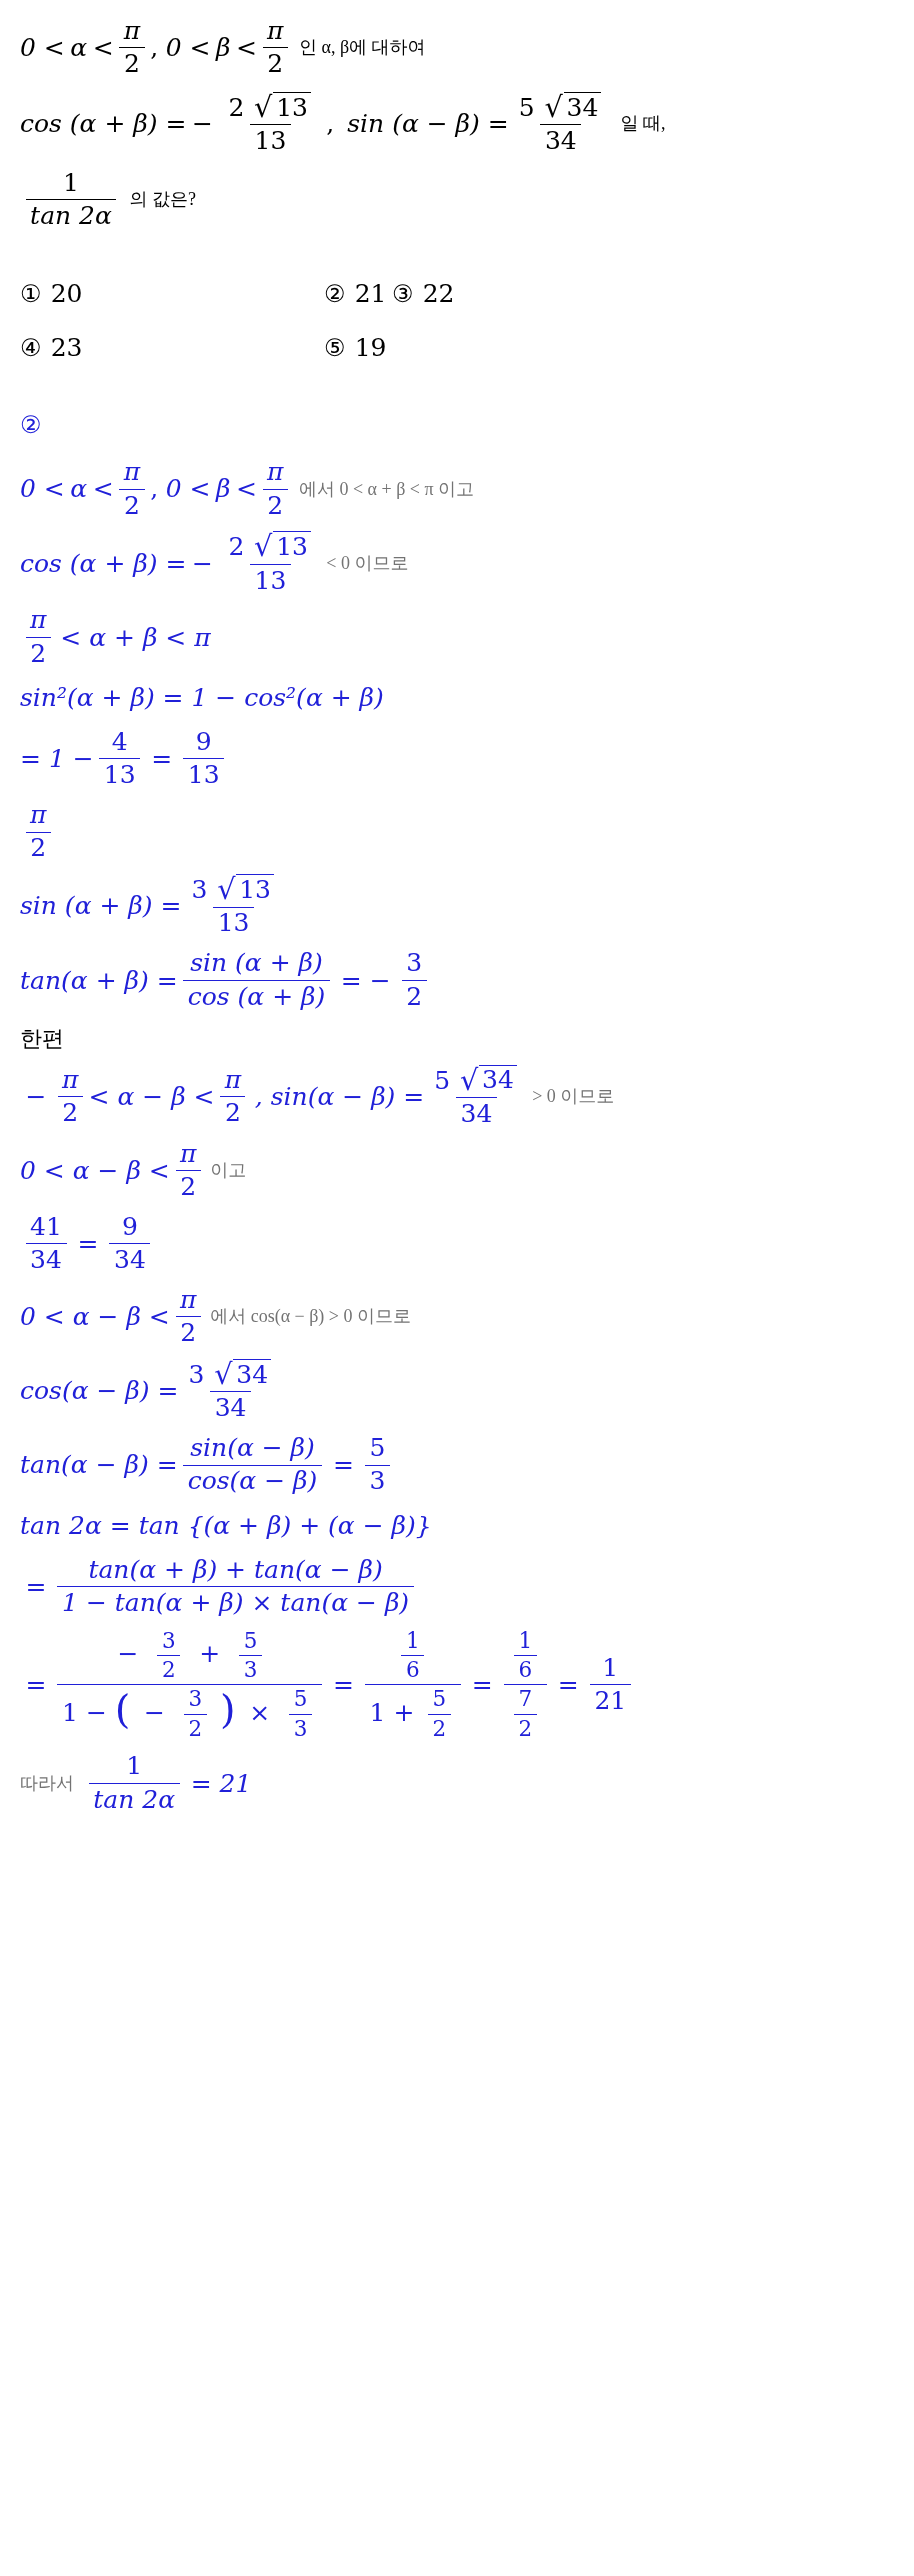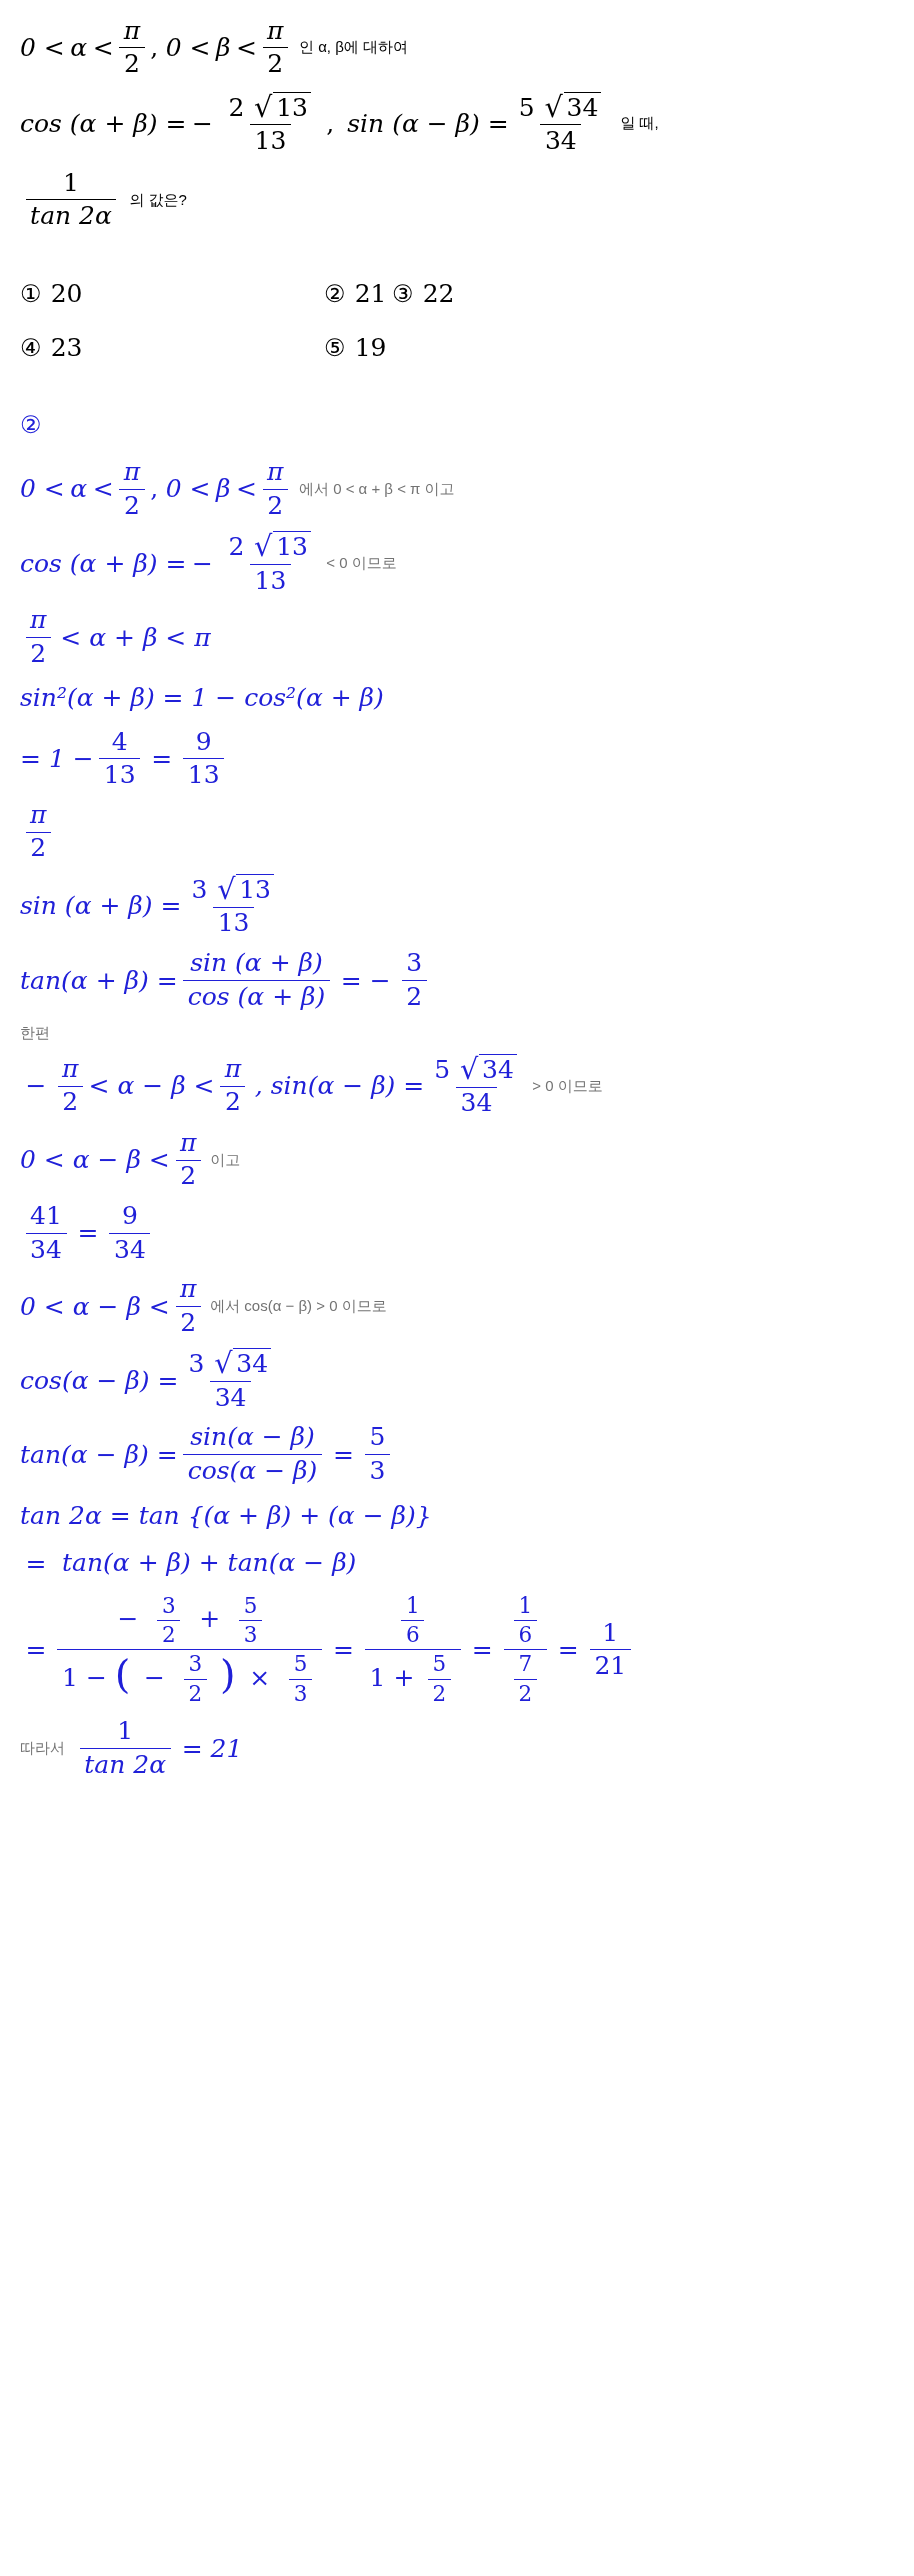--- a/index.html
+++ b/index.html
@@ -22,21 +22,21 @@
 
   
   .row {
     display: flex;
     align-items: center;
     flex-wrap: wrap;
     margin: 0 0 5.5px 0;
   }
   .mi { font-style: italic; font-family: "DejaVu Serif", serif; }
   .op { padding: 0 5.5px; }
-  .txt-ko { font-family: Liberation Sans, sans-serif; font-size: 15px; }
+  .txt-ko { font-family: Liberation Serif, serif; font-size: 18px; }
 
   
   .frac {
     display: inline-flex;
     flex-direction: column;
     align-items: center;
     vertical-align: middle;
     margin: 0 5.5px;
     line-height: 1.15;
   }
@@ -92,22 +92,22 @@
     font-size: 24px;
     margin-bottom: 14.7px;
   }
   .solution {
     color: #2020d8;
   }
   .solution .row { margin-bottom: 11px; }
   .solution .txt-ko { color: #737373; }
   .sol-ko {
     font-family: "DejaVu Sans", sans-serif;
-    font-size: 15px;
-    color: #737373;
+    font-size: 22px;
+    color: #000000;
     margin-bottom: 9.2px;
   }
   .paren-big { font-size: 1.6em; line-height: 0.6; display: inline-block; transform: translateY(1.8px); }
 </style>
 </head>
 <body>
 
 <div class="page">
 
   <div class="q-block">
@@ -379,20 +379,21 @@
 
 
     <div class="row">
       <span class="mi">tan 2α = tan {(α + β) + (α − β)}</span>
     </div>
 
     <div class="row">
       <span class="op">=</span>
       <span class="frac">
         <span class="num mi">tan(α + β) + tan(α − β)</span>
+        <span class="den mi">1 − tan(α + β) × tan(α − β)</span>
       </span>
     </div>
 
     <div class="row">
       <span class="op">=</span>
 
       <span class="frac">
         <span class="num">
           <span class="op">−</span>
           <span class="frac small">

